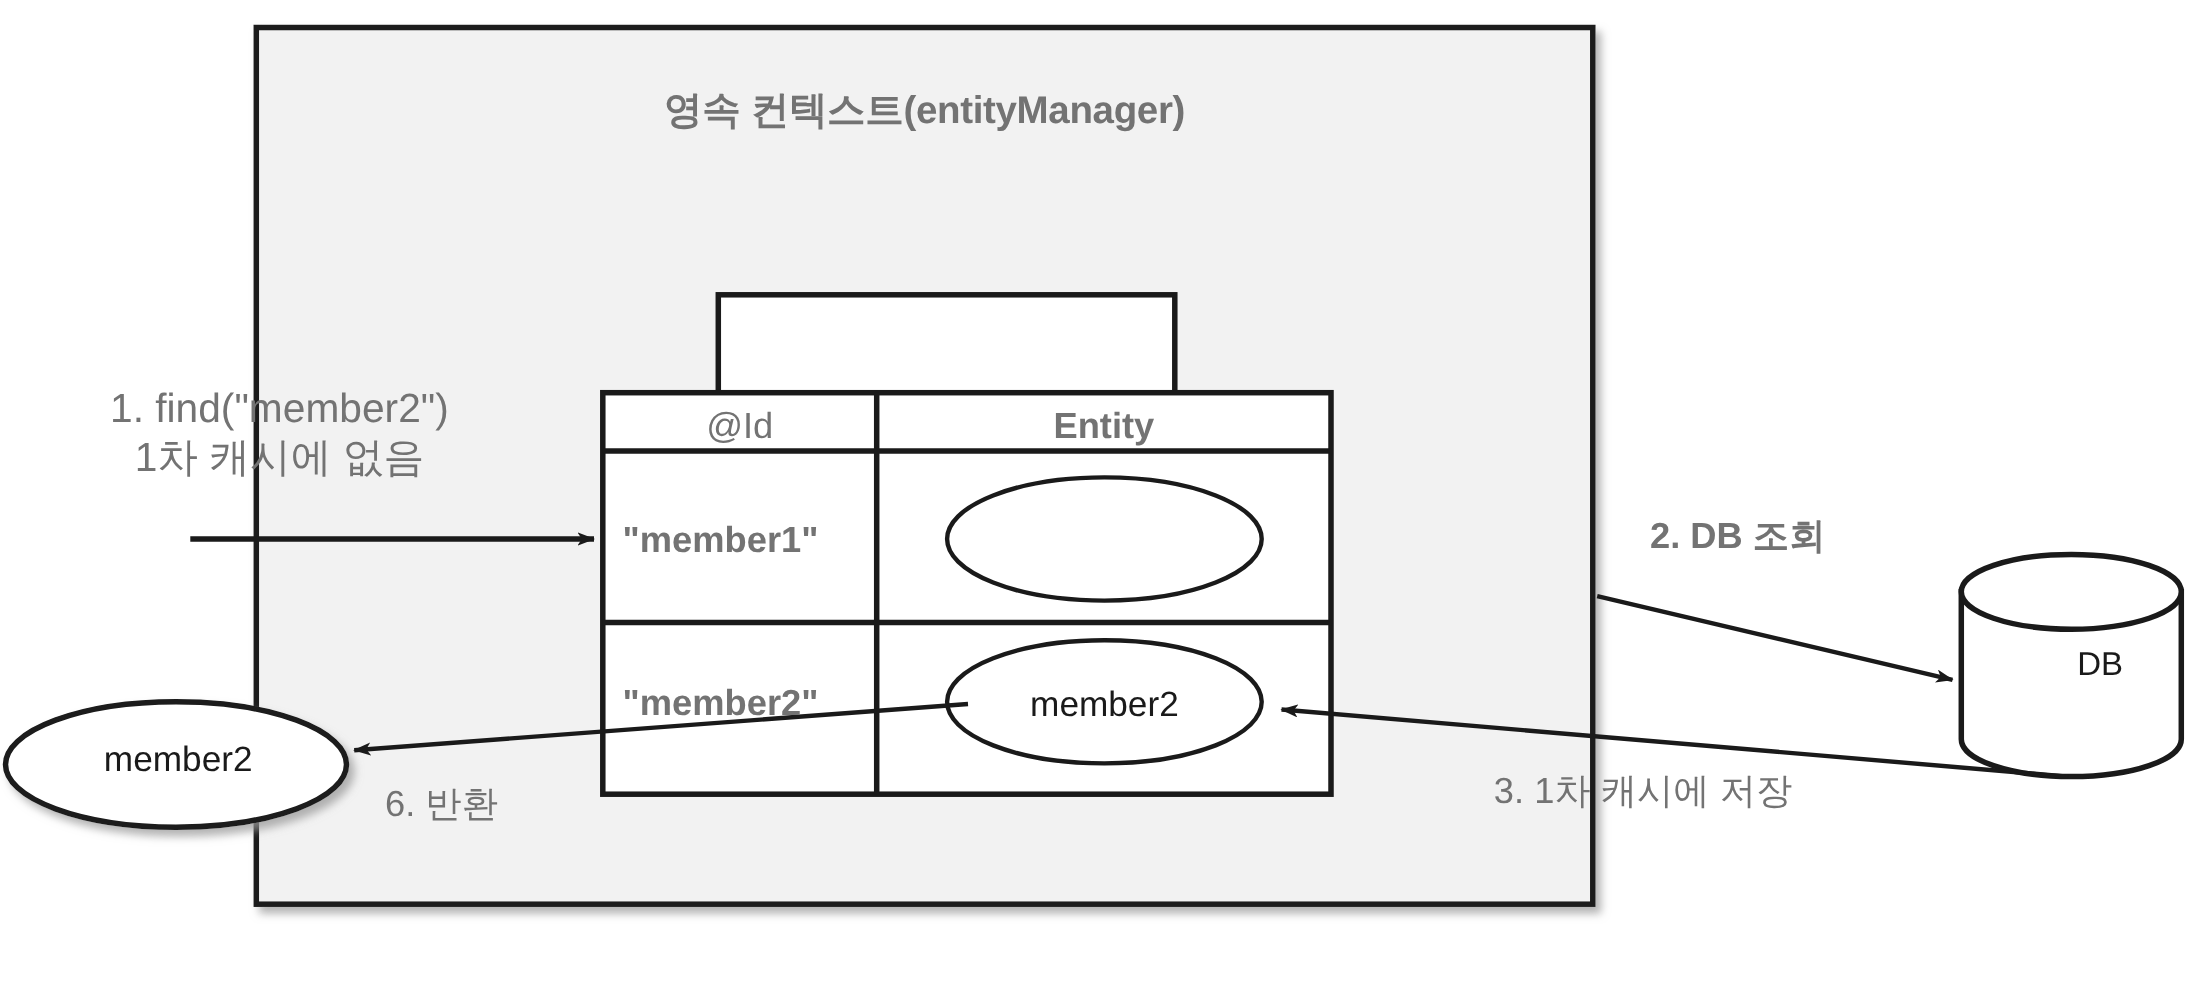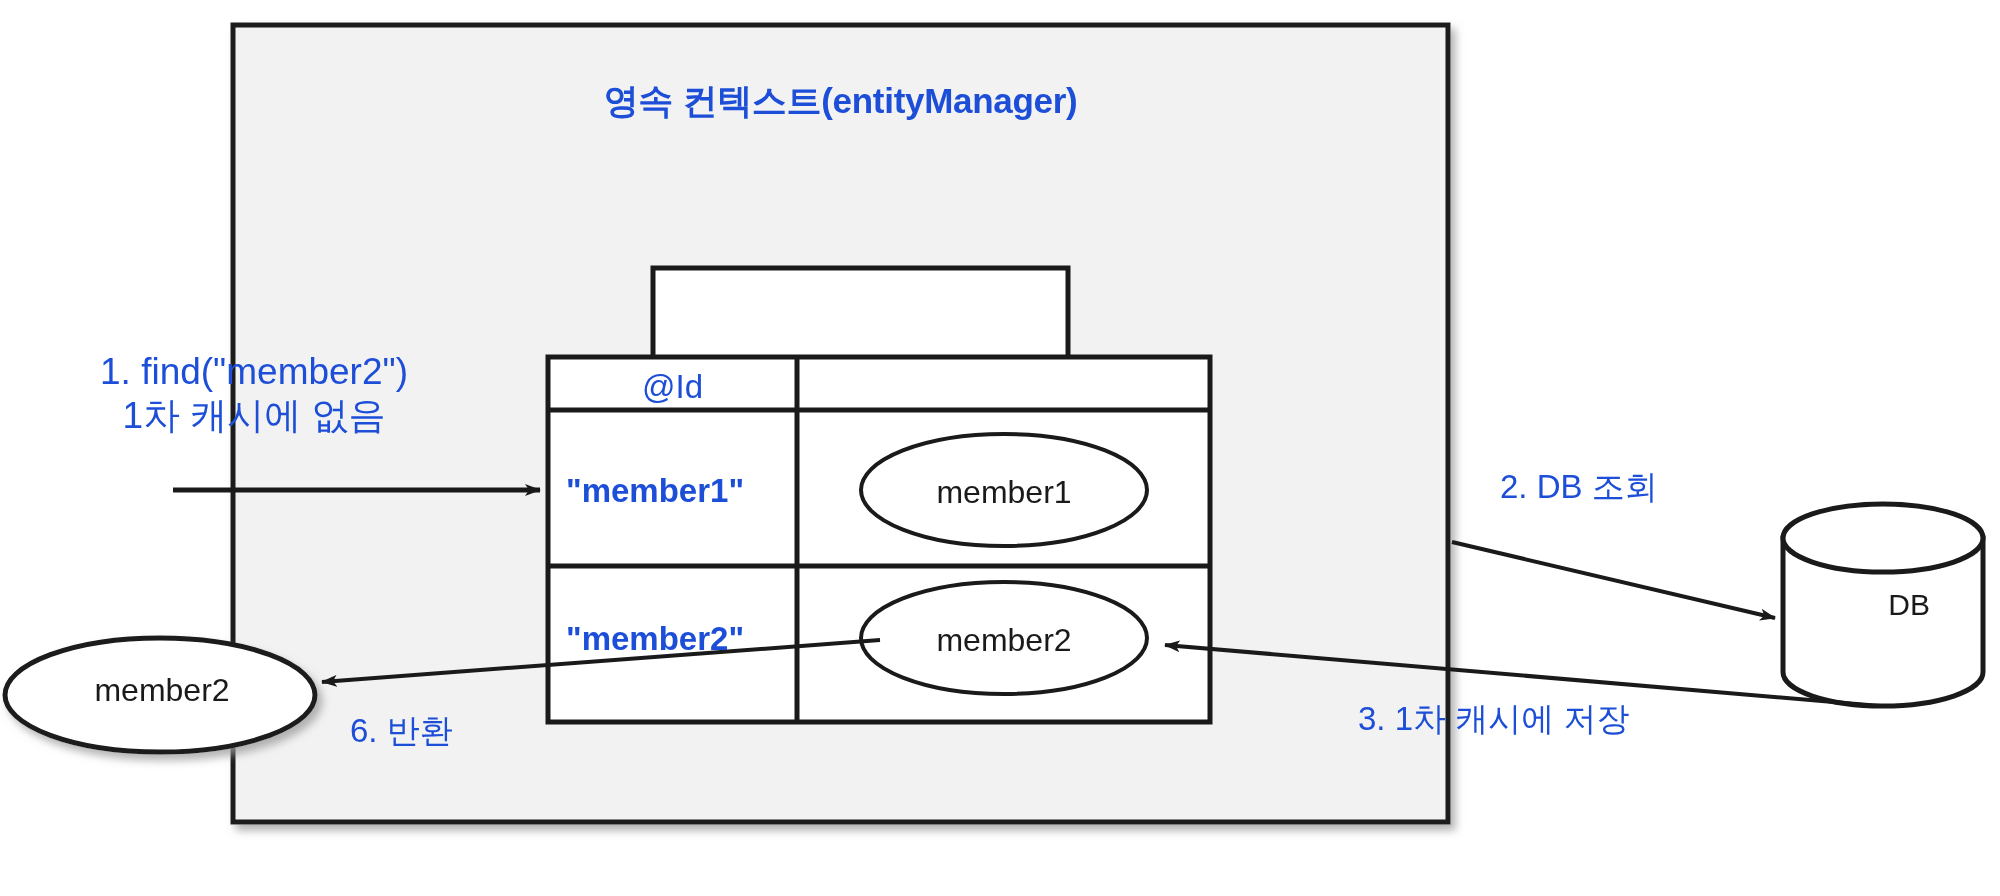--- a/index.html
+++ b/index.html
@@ -24,21 +24,21 @@
     position: absolute;
     left: 0;
     top: 0;
     width: 2000px;
     height: 896px;
   }
   .txt {
     position: absolute;
     white-space: pre;
     line-height: 1.18;
-    color: #1d4ed8;
+    color: #737373;
   }
 
   
   .pc-title {
     left: 233px;
     top: 80px;
     width: 1215px;
     text-align: center;
     font-size: 35px;
     font-weight: bold;
@@ -101,20 +101,21 @@
     left: 44px;
     top: 350px;
     width: 420px;
     text-align: center;
     font-size: 37px;
   }
   .step-2 {
     left: 1500px;
     top: 468px;
     font-size: 33px;
+    font-weight: bold;
   }
   .step-3 {
     left: 1322px;
     top: 700px;
     font-size: 33px;
     margin-left: 36px;
   }
   .step-4 {
     left: 350px;
     top: 712px;
@@ -164,25 +165,25 @@
 
     <line x1="1880" y1="706" x2="1165" y2="645" stroke="#1a1a1a" stroke-width="4" marker-end="url(#arrowhead)"></line>
 
     <line x1="880" y1="640" x2="322" y2="682" stroke="#1a1a1a" stroke-width="4" marker-end="url(#arrowhead)"></line>
   </svg>
 
   <div class="txt pc-title">영속 컨텍스트(entityManager)</div>
 
 
   <div class="txt th-id">@Id</div>
+  <div class="txt th-entity">Entity</div>
 
   <div class="txt cell-id cell-id-1">"member1"</div>
   <div class="txt cell-id cell-id-2">"member2"</div>
 
-  <div class="ellipse-cap cap-member1">member1</div>
   <div class="ellipse-cap cap-member2-row">member2</div>
   <div class="ellipse-cap cap-member2-out">member2</div>
   <div class="ellipse-cap cap-db">DB</div>
 
   <div class="txt step-1"><span>1. find("member2")</span><br><span>1차 캐시에 없음</span></div>
 
   <div class="txt step-2">2. DB 조회</div>
   <div class="txt step-3">3. 1차 캐시에 저장</div>
   <div class="txt step-4">6. 반환</div>
 

